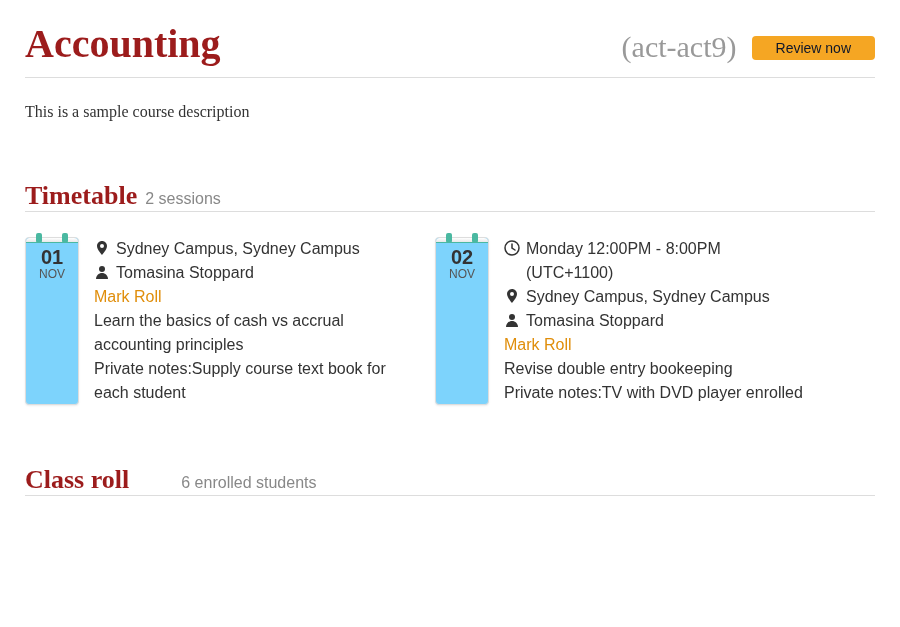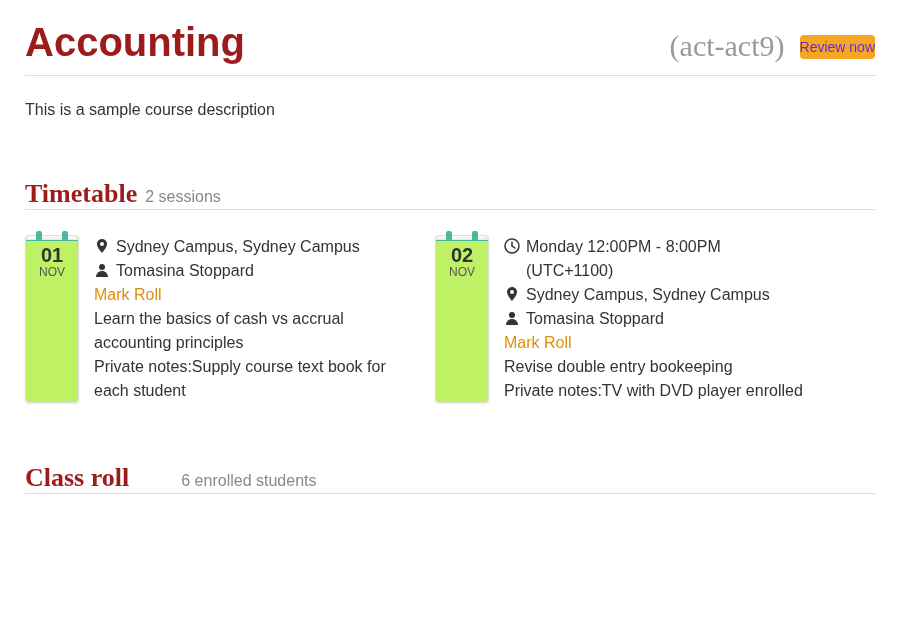--- a/index.html
+++ b/index.html
@@ -18,45 +18,45 @@
       display: flex;
       align-items: baseline;
       border-bottom: 1px solid #ddd;
       padding-bottom: 10px;
       margin-bottom: 25px;
     }
     .course-title {
       font-size: 40px;
       font-weight: bold;
       color: #9c1c1c;
-      font-family: Liberation Sans, sans-serif;
+      font-family: Liberation Serif, serif;
     }
     .course-code {
       font-size: 30px;
       color: #999;
       margin-left: auto;
       font-family: Georgia, serif;
       text-align: center;
     }
     .review-btn {
       display: inline-block;
       background: #f5a623;
-      color: #6d28d9;
+      color: #0f172a;
       font-family: Arial, sans-serif;
       font-size: 14px;
-      padding: 4px 0;
+      padding: 4px 24px;
       border-radius: 4px;
       border: none;
       cursor: pointer;
       margin-left: 15px;
       position: relative;
       top: -4px;
     }
     .description {
-      font-family: Liberation Sans, sans-serif;
+      font-family: Liberation Serif, serif;
       font-size: 16px;
       color: #333;
       margin-bottom: 60px;
     }
     .section-header {
       display: flex;
       align-items: baseline;
       border-bottom: 1px solid #ddd;
       margin-bottom: 25px;
     }
@@ -82,21 +82,21 @@
       width: 370px;
       gap: 15px;
       font-family: Arial, Helvetica, sans-serif;
       font-size: 16px;
       color: #333;
       line-height: 1.5;
     }
     .calendar-badge {
       flex-shrink: 0;
       width: 54px;
-      background: #bef264;
+      background: #7dd3fc;
       border: 1px solid #ddd;
       border-radius: 4px;
       text-align: center;
       padding: 4px 0 5px 0;
       position: relative;
       box-shadow: 0 1px 2px rgba(0,0,0,0.08);
     }
     .calendar-badge::before {
       content: "";
       position: absolute;

